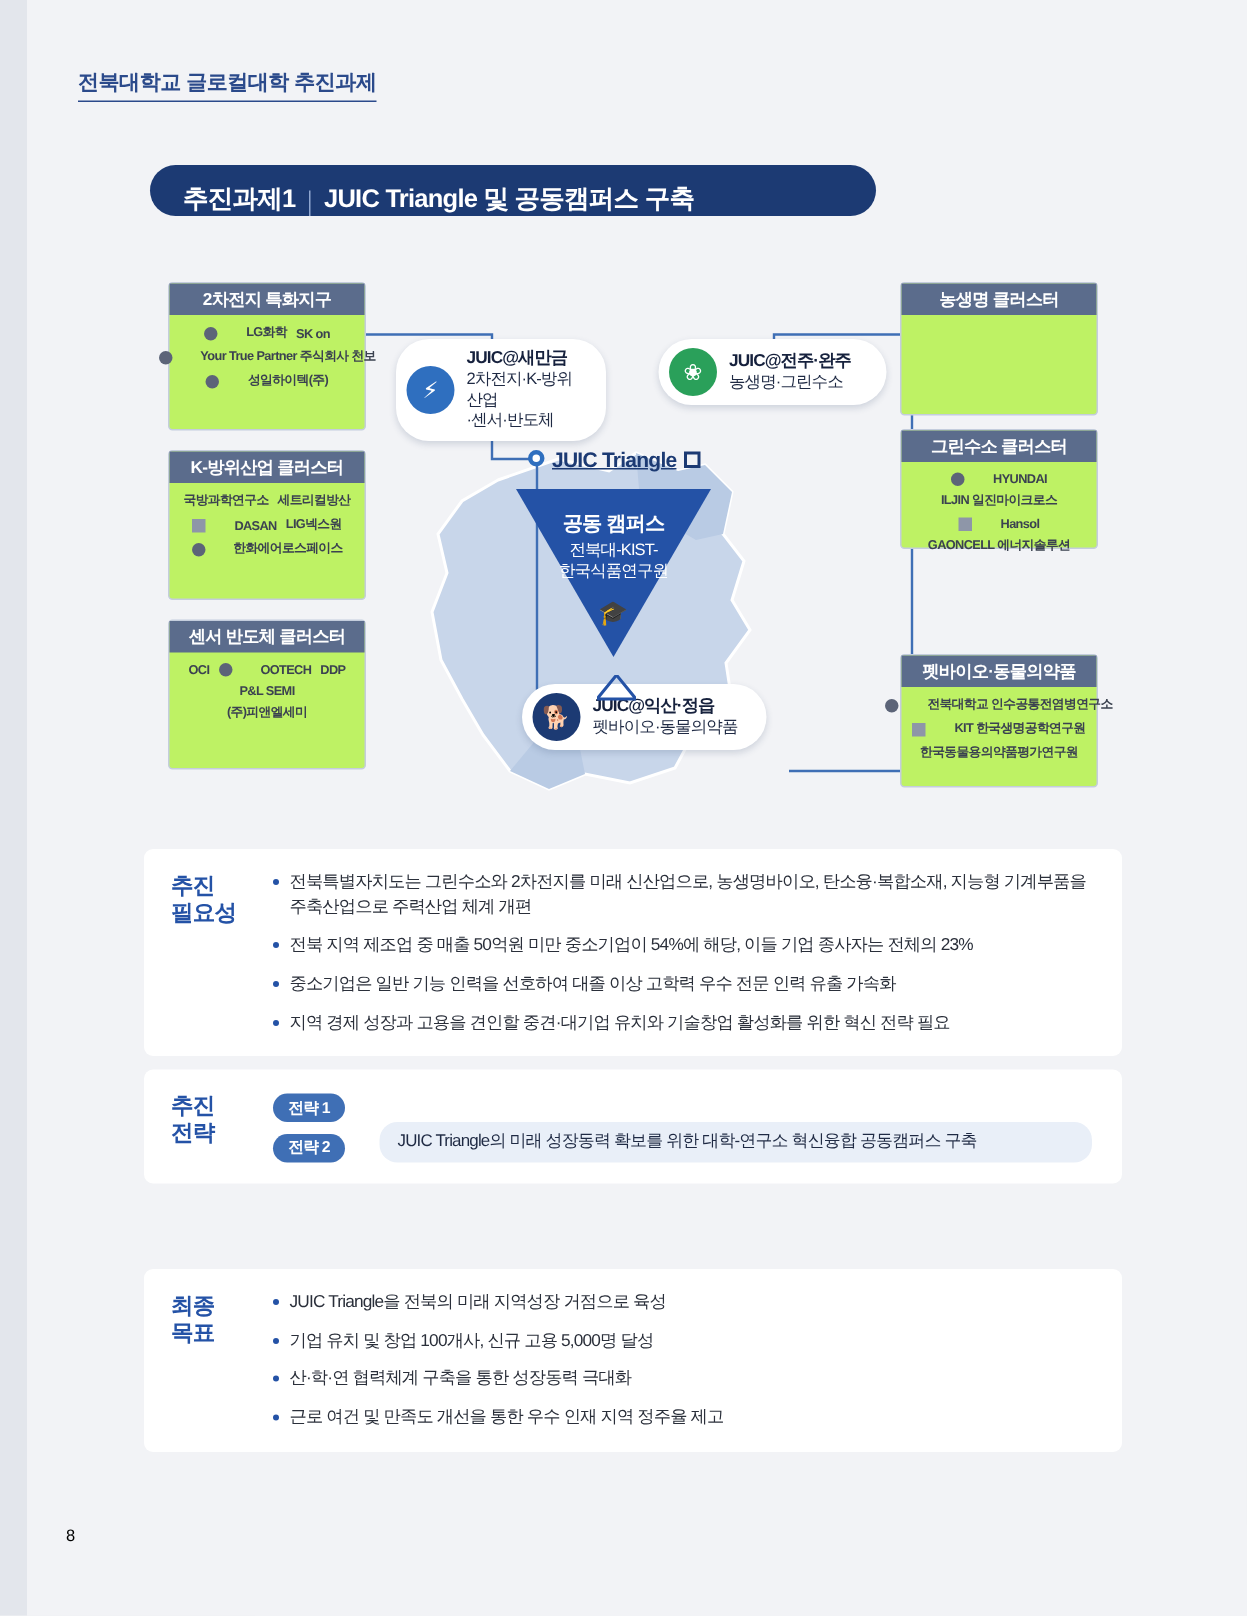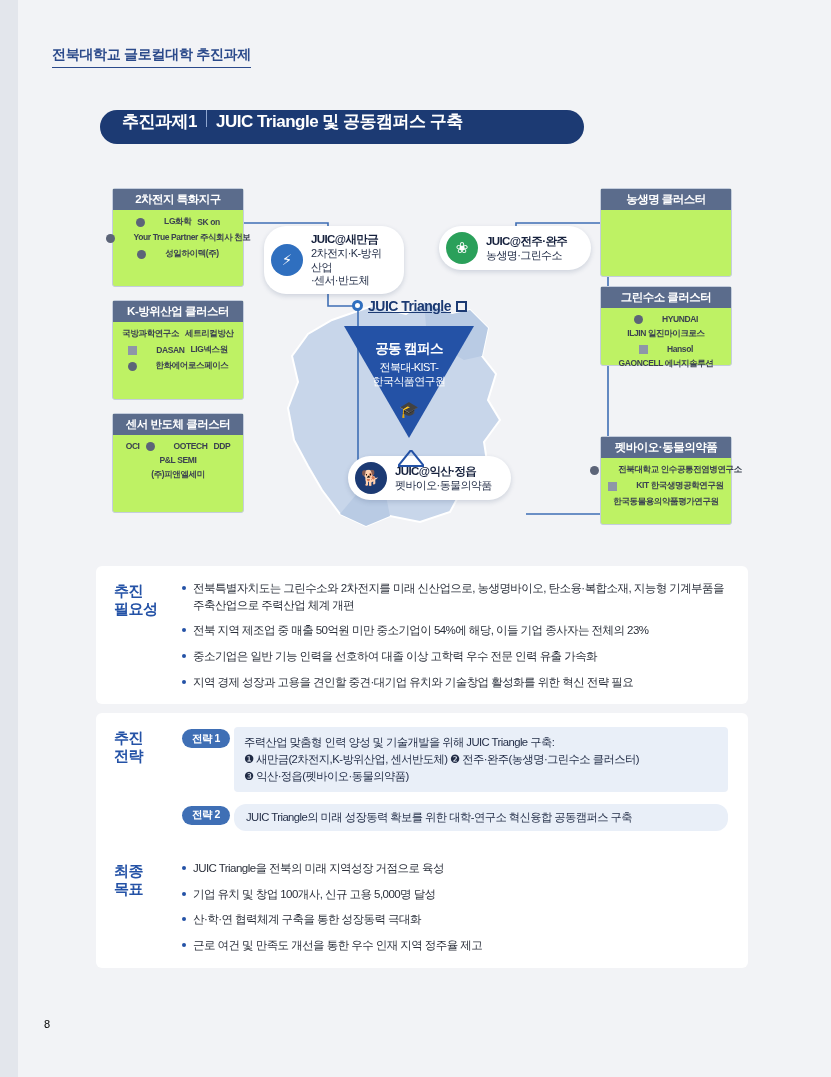--- a/index.html
+++ b/index.html
@@ -22,21 +22,21 @@
     position:absolute; left:52px; top:46px;
     font-size:14px; font-weight:bold; color:#2b4a8b;
     letter-spacing:-0.3px;
     border-bottom:1.5px solid #2b4a8b;
     padding-bottom:3px;
   }
   .title-pill {
     position:absolute; left:100px; top:110px;
     width:484px; height:34px; border-radius:17px;
     background:#1c3a73;
-    display:flex; align-items:flex-start;
+    display:flex; align-items:flex-end;
     padding-left:22px;
     color:#ffffff;
   }
   .title-pill .t1 { font-size:17px; font-weight:bold; letter-spacing:-0.5px; }
   .title-pill .bar { display:inline-block; width:1px; height:17px; background:#8fa6d0; margin:0 9px; }
   .title-pill .t2 { font-size:17px; font-weight:bold; letter-spacing:-0.5px; }
 
   
   .map-area { position:absolute; left:96px; top:178px; width:652px; height:380px; }
 
@@ -116,21 +116,21 @@
   .bullets li {
     position:relative; font-size:11.5px; color:#2a2f3a; line-height:1.45;
     padding-left:11px; margin-bottom:9px; letter-spacing:-0.55px;
   }
   .bullets li:last-child { margin-bottom:0; }
   .bullets li:before {
     content:""; position:absolute; left:0; top:6px; width:4px; height:4px;
     border-radius:50%; background:#2452a6;
   }
 
-  .strat-row { display:flex; align-items:flex-start; gap:4px; margin-bottom:12px; }
+  .strat-row { display:flex; align-items:flex-end; gap:23px; margin-bottom:0; }
   .strat-pill {
     flex:none; width:48px; height:19px; border-radius:10px; background:#3f6fb5; color:#fff;
     font-size:10.5px; font-weight:bold; display:flex; align-items:center; justify-content:center;
     letter-spacing:-0.5px; margin-top:2px;
   }
   .strat-body {
     flex:1; background:#e9eff8; border-radius:4px; padding:7px 10px;
     font-size:11.3px; color:#1f2a44; line-height:1.5; letter-spacing:-0.55px;
   }
   .strat-body.one-line { border-radius:12px; padding:5px 12px; }
@@ -340,25 +340,20 @@
     </ul>
   </div>
 
   <div class="sect" style="top:713px;">
     <div class="sect-label">
       <span>추진</span><br><span>전략</span>
     </div>
     <div class="strat-inner">
       <div class="strat-row">
         <div class="strat-pill">전략 1</div>
-        <div class="strat-body">
-          <span>주력산업 맞춤형 인력 양성 및 기술개발을 위해 JUIC Triangle 구축:</span><br>
-          <span>❶ 새만금(2차전지,K-방위산업, 센서반도체) ❷ 전주·완주(농생명·그린수소 클러스터)</span><br>
-          <span>❸ 익산·정읍(펫바이오·동물의약품)</span>
-        </div>
       </div>
       <div class="strat-row">
         <div class="strat-pill">전략 2</div>
         <div class="strat-body one-line">JUIC Triangle의 미래 성장동력 확보를 위한 대학-연구소 혁신융합 공동캠퍼스 구축</div>
       </div>
     </div>
   </div>
 
   <div class="sect" style="top:846px;">
     <div class="sect-label">

